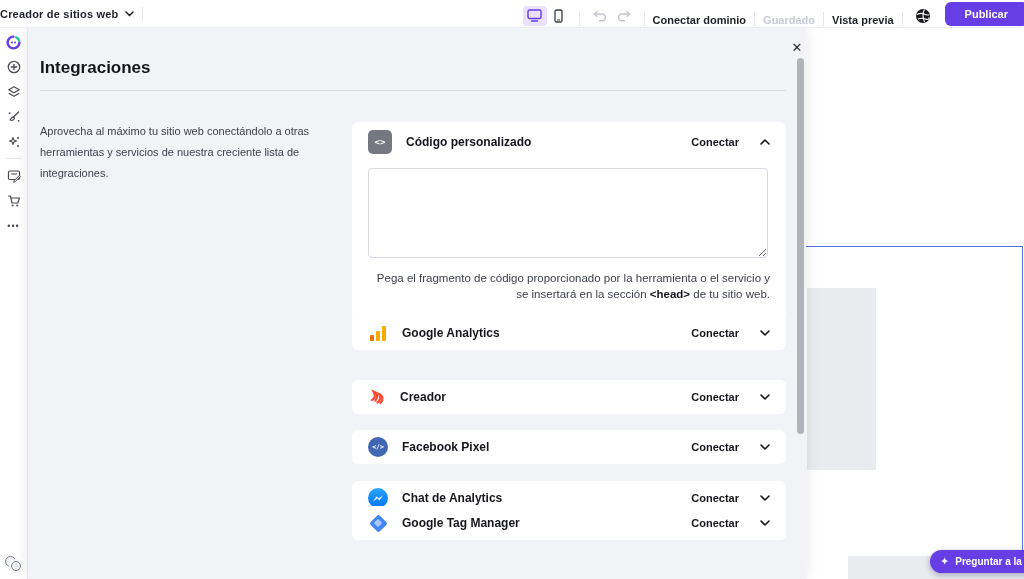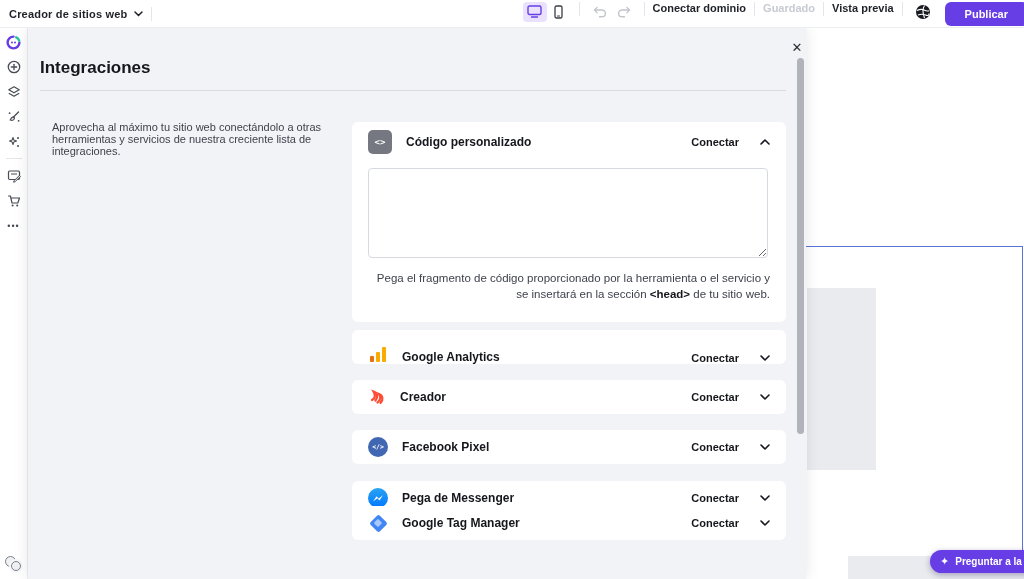--- a/index.html
+++ b/index.html
@@ -2,24 +2,24 @@
 <html><head>
 <meta charset="utf-8">
 <style>
   * { box-sizing: border-box; margin: 0; padding: 0; }
   html, body { width: 1024px; height: 579px; overflow: hidden; }
   body { font-family: "Liberation Sans", "DejaVu Sans", sans-serif; background: #fff; position: relative; }
 
   
   .topbar { position: absolute; left: 0; top: 0; width: 1024px; height: 28px;
             background: #fff; border-bottom: 1px solid #edeef2; display: flex; align-items: center; z-index: 50; }
-  .topbar-left { display: flex; align-items: center; padding-left: 9px; gap: 6px; text-align: right; }
+  .topbar-left { display: flex; align-items: center; gap: 6px; text-align: right; }
   .app-title { font-size: 11px; font-weight: bold; color: #1f2129; letter-spacing: .2px; }
   .vdiv { width: 1px; height: 14px; background: #e4e6eb; margin: 0 8px; }
-  .topbar-right { margin-left: auto; display: flex; align-items: flex-start; padding-right: 0; }
+  .topbar-right { margin-left: auto; display: flex; align-items: flex-end; padding-right: 0; }
   .icon-btn { width: 24px; height: 20px; border-radius: 4px; display: flex; align-items: center; justify-content: center; cursor: pointer; }
   .icon-btn.selected { background: #e9e1fd; }
   .txt-btn { font-size: 11px; font-weight: bold; color: #1f2129; cursor: pointer; white-space: nowrap; }
   .txt-btn.disabled { color: #c7cad2; cursor: default; }
   .publish-btn { height: 24px; margin-left: 10px; margin-right: -4px; padding: 0 20px; background: #673de6;
                  color: #fff; font-size: 11px; font-weight: bold; border: none; border-radius: 6px;
                  display: flex; align-items: center; cursor: pointer; }
 
   
   .sidebar { position: absolute; left: 0; top: 28px; width: 28px; height: 551px; background: #fff;
@@ -48,21 +48,21 @@
   
   .modal { position: absolute; left: 28px; top: 28px; width: 778px; height: 551px; background: #f2f3f6;
            z-index: 45; box-shadow: 0 0 14px rgba(20,22,40,.10); }
   .modal-close { position: absolute; left: 756px; top: 6px; width: 26px; height: 26px; display: flex;
                  align-items: center; justify-content: center; font-size: 13px; color: #2c2e36; cursor: pointer; }
   .modal-title { position: absolute; left: 12px; top: 30px; font-size: 17px; font-weight: bold; color: #16171d; }
   .modal-divider { position: absolute; left: 12px; top: 62px; width: 746px; height: 1px; background: #d9dbe1; }
 
   .intro { position: absolute; left: 12px; top: 93px; width: 322px; }
   .intro-heading { font-size: 11px; font-weight: bold; color: #16171d; margin-bottom: 4px; }
-  .intro-body { font-size: 11px; color: #3f424d; line-height: 12px; margin-left: 12px; }
+  .intro-body { font-size: 11px; color: #3f424d; line-height: 21px; }
 
   .cards { position: absolute; left: 324px; top: 0; width: 434px; }
   .card { position: absolute; left: 0; width: 434px; background: #fff; border-radius: 6px; }
   .card-header { height: 40px; display: flex; align-items: center; padding: 0 16px; cursor: pointer; }
   .row-card { height: 34px; display: flex; align-items: center; padding: 0 16px; cursor: pointer; }
   .card-name { font-size: 12px; font-weight: bold; color: #16171d; margin-left: 14px; }
   .card-right { margin-left: auto; display: flex; align-items: center; gap: 21px; }
   .connect-label { font-size: 11px; font-weight: bold; color: #16171d; }
 
   .code-icon { width: 24px; height: 24px; border-radius: 5px; background: #757880; color: #fff;
@@ -269,21 +269,21 @@
         </span>
       </div>
       <div class="card-body">
         <textarea class="code-textarea" style=""></textarea>
         <div class="code-hint">
           <span>Pega el fragmento de código proporcionado por la herramienta o el servicio y se insertará en la sección </span><b>&lt;head&gt;</b><span> de tu sitio web.</span>
         </div>
       </div>
     </div>
 
-    <div class="card row-card" style="top:302px;align-items:flex-end;">
+    <div class="card row-card" style="top:288px;">
       <span class="ga-icon">
           <i class="ga-b1"></i>
           <i class="ga-b2"></i>
           <i class="ga-b3"></i>
         </span>
       <span class="card-name">Google Analytics</span>
       <span class="card-right">
         <span class="connect-label">Conectar</span>
         <span>
           <svg width="10" height="6" viewBox="0 0 10 6">
@@ -323,21 +323,21 @@
         </span>
       </span>
     </div>
 
     <div class="card row-card" style="top:453px;">
       <span class="round-blue messenger">
         <svg width="12" height="11" viewBox="0 0 12 11">
             <polygon points="1,8.5 4.6,3.2 6.6,5.4 11,2.2 7.4,7.5 5.4,5.3" fill="#fff"></polygon>
           </svg>
       </span>
-      <span class="card-name">Pega de Messenger</span>
+      <span class="card-name">Chat de Analytics</span>
       <span class="card-right">
         <span class="connect-label">Conectar</span>
         <span>
           <svg width="10" height="6" viewBox="0 0 10 6">
               <polyline points="1,1 5,5 9,1" fill="none" stroke="#16171d" stroke-width="1.6" stroke-linecap="round" stroke-linejoin="round"></polyline>
             </svg>
         </span>
       </span>
     </div>
 

